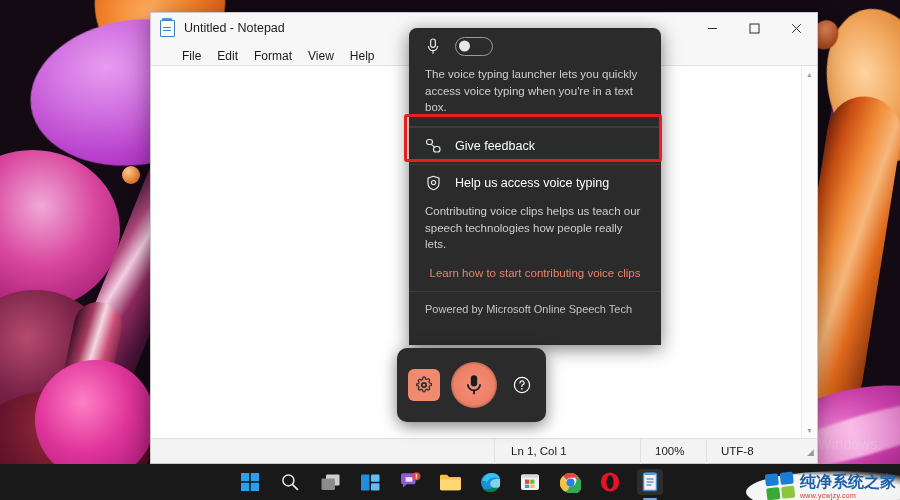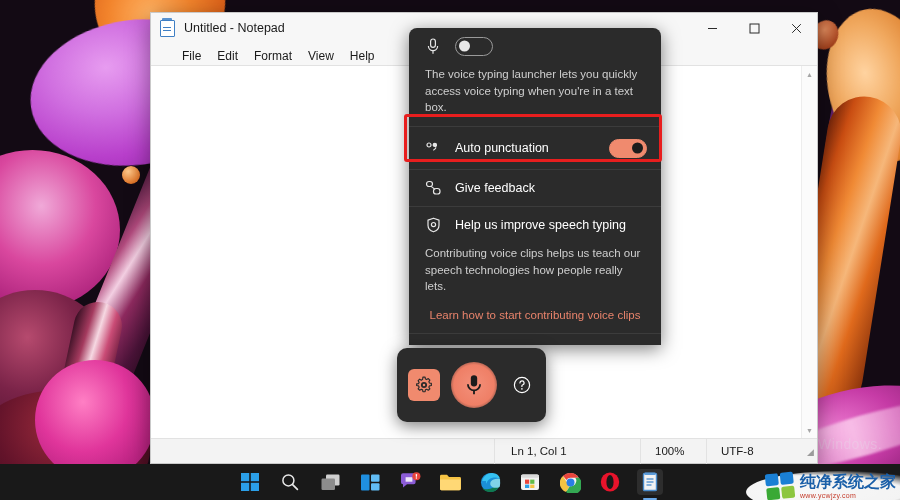--- a/index.html
+++ b/index.html
@@ -423,32 +423,20 @@
     </div>
     <div class="toggle off">
       <div class="knob"></div>
     </div>
   </div>
 
   <div class="vt-desc">The voice typing launcher lets you quickly access voice typing when you're in a text box.</div>
 
   <div class="vt-divider"></div>
 
-  <div class="vt-row" id="auto-punct-row">
-    <div class="vt-row-icon">
-      <svg width="16" height="14" viewBox="0 0 16 14">
-        <circle cx="4" cy="4" r="2" fill="none" stroke="currentColor" stroke-width="1.2"></circle>
-        <path d="M9.5 6.5c1.6 0 2.6-1 2.6-2.4A2.3 2.3 0 0 0 9.8 1.7 2.2 2.2 0 0 0 7.6 4c0 1.2.9 2 2 2 .3 0 .5 0 .7-.1-.3 1.3-1.1 2.2-2.3 2.8l.5 1c1.6-.7 2.6-2 3-3.2z" fill="currentColor"></path>
-      </svg>
-    </div>
-    <div class="vt-row-label">Auto punctuation</div>
-    <div class="toggle on">
-      <div class="knob"></div>
-    </div>
-  </div>
 
   <div class="vt-divider"></div>
 
   <div class="vt-row">
     <div class="vt-row-icon">
       <svg width="17" height="16" viewBox="0 0 17 16">
         <rect x="1.5" y="1.5" width="6" height="5" rx="2.5" fill="none" stroke="currentColor" stroke-width="1.2"></rect>
         <rect x="8.5" y="8.5" width="6.5" height="5.5" rx="2.6" fill="none" stroke="currentColor" stroke-width="1.2"></rect>
         <line x1="6.2" y1="6.4" x2="10" y2="9.4" stroke="currentColor" stroke-width="1.2"></line>
       </svg>
@@ -458,21 +446,21 @@
 
   <div class="vt-divider"></div>
 
   <div class="vt-row">
     <div class="vt-row-icon">
       <svg width="15" height="16" viewBox="0 0 15 16">
         <path d="M7.5 1.2 13 3.1v5.2c0 3.2-2.3 5.5-5.5 6.5C4.3 13.8 2 11.5 2 8.3V3.1z" fill="none" stroke="currentColor" stroke-width="1.2" stroke-linejoin="round"></path>
         <circle cx="7.5" cy="7.6" r="2.1" fill="none" stroke="currentColor" stroke-width="1.2"></circle>
       </svg>
     </div>
-    <div class="vt-row-label">Help us improve speech typing</div>
+    <div class="vt-row-label">Help us access voice typing</div>
   </div>
 
   <div class="vt-desc">Contributing voice clips helps us teach our speech technologies how people really lets.</div>
 
   <div class="vt-link">Learn how to start contributing voice clips</div>
 
   <div class="vt-footer">Powered by Microsoft Online Speech Tech</div>
 </div>
 
 <div class="highlight-box"></div>

